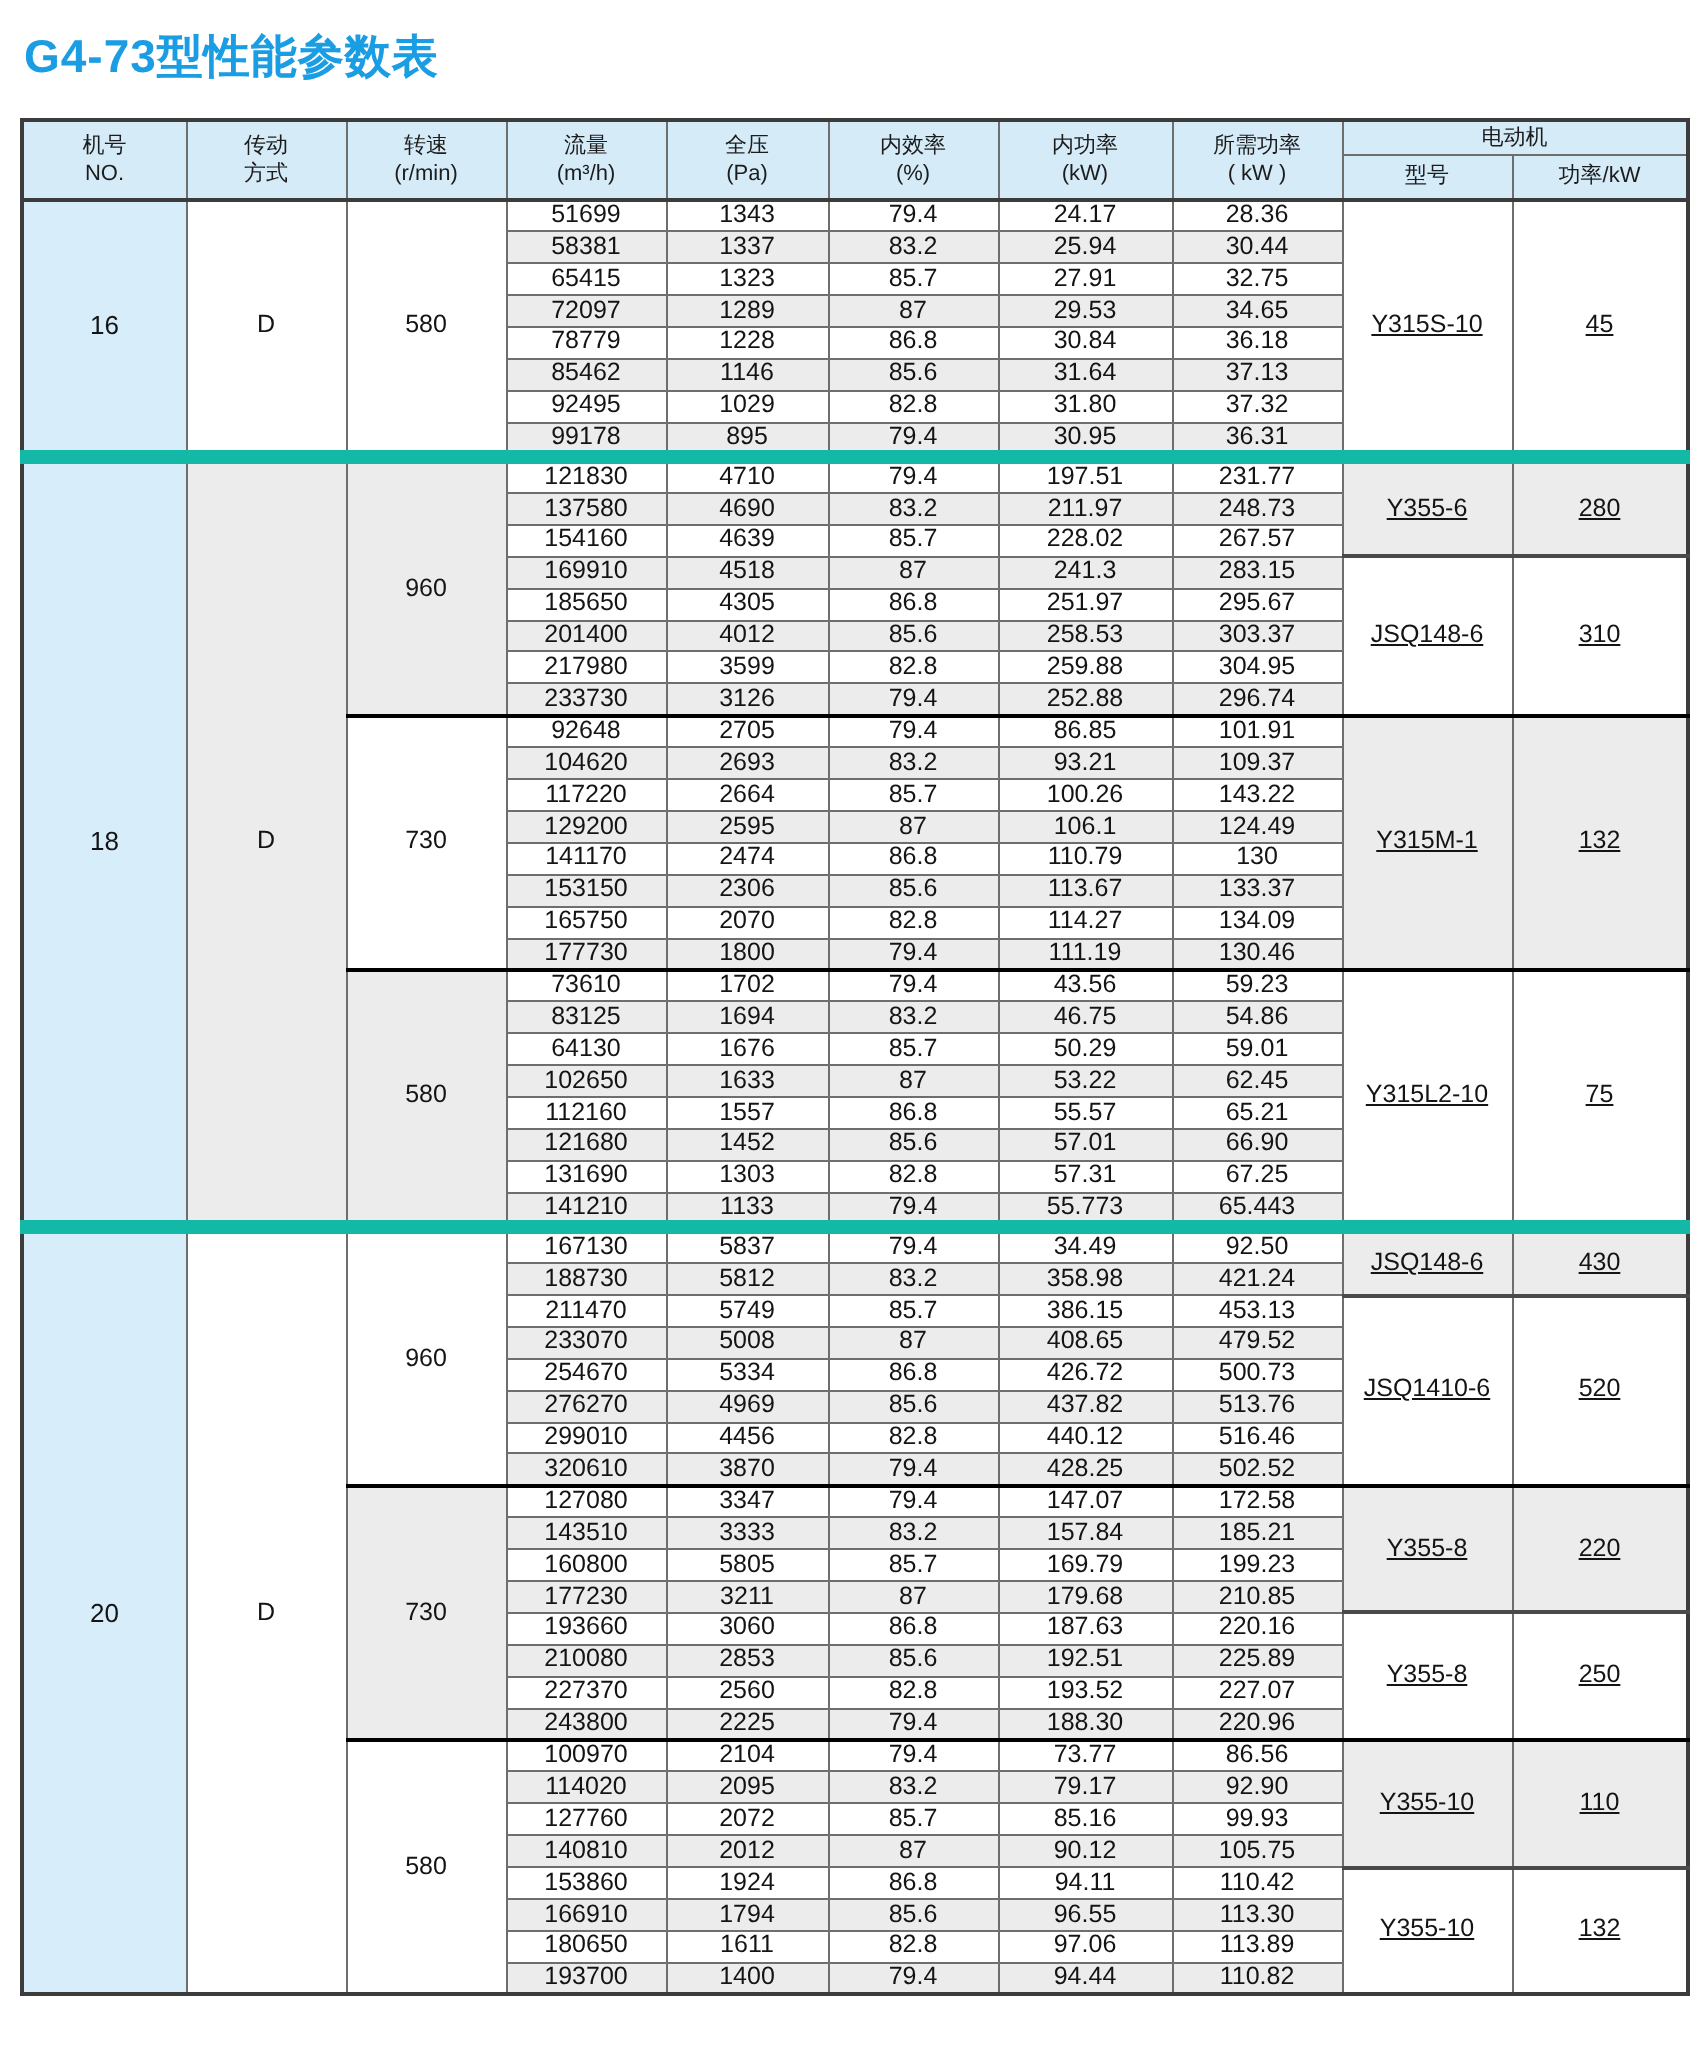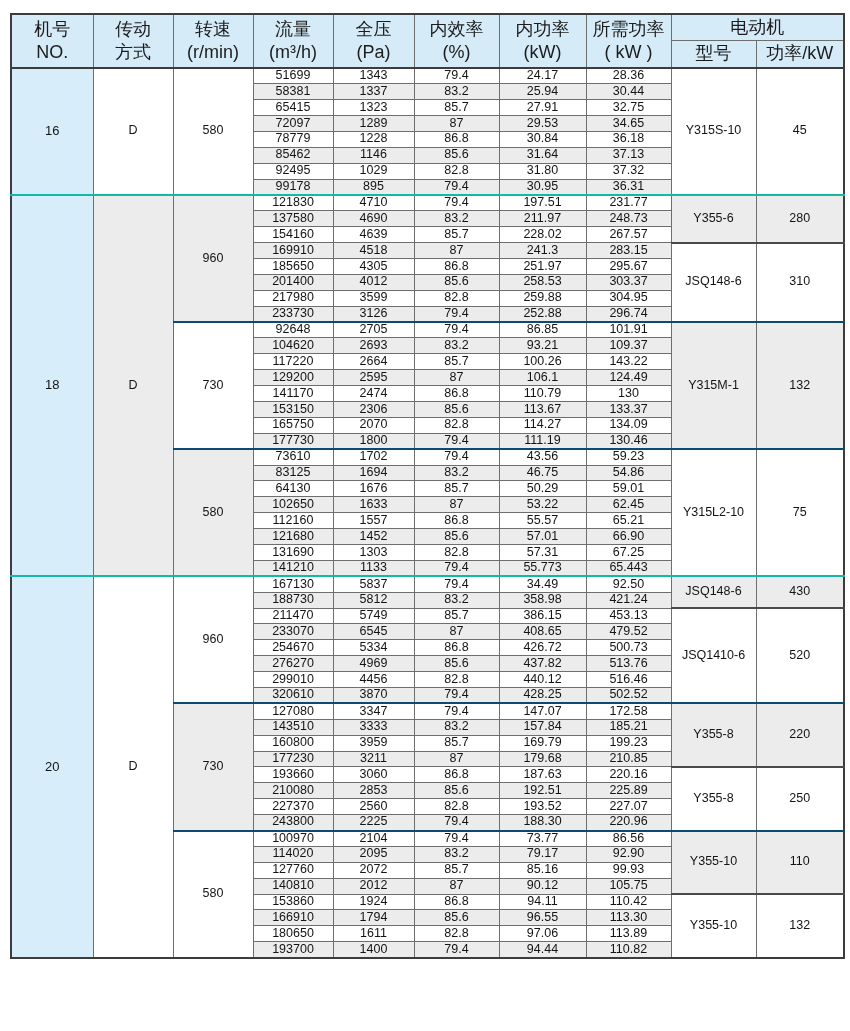--- a/index.html
+++ b/index.html
@@ -20,21 +20,21 @@
   }
   table.perf {
     border-collapse: collapse;
     table-layout: fixed;
     width: 833px;
     border: 2px solid #3c3c3c;
   }
   th {
     background: #d5ebf8;
     font-weight: normal;
-    font-size: 18px;
+    font-size: 11px;
     color: #1c1c1c;
     border: 1px solid #6e6e6e;
     padding: 1px 0;
     line-height: 1.3;
     text-align: center;
   }
   thead tr.header-sub th { height: 22px; margin-left: 24px; }
   td {
     border: 1px solid #6e6e6e;
     font-size: 12.5px;
@@ -43,28 +43,29 @@
     vertical-align: middle;
     padding: 0;
     line-height: 1.1;
     overflow: hidden;
     white-space: nowrap;
   }
   td.stripe, td.shade { background: #ececec; }
   td.machine-no-cell { background: #d7edfa; font-size: 13px; margin-left: 16px; }
   tbody tr { height: 15.9px; }
   tbody tr:first-child td { border-top: 2px solid #3c3c3c; }
-  tr.machine-start td { border-top: 2px solid #14b8a6; }
-  tr.block-start td { border-top: 2px solid #0c4a6e; }
-  td.motor-start { border-top: 2px solid #4a4a4a; }
+  tr.machine-start td { border-top: 7px solid #14b8a6; }
+  tr.block-start td { border-top: 2px solid #000000; }
+  td.motor-start { border-top: 2px solid #4a4a4a; text-decoration: underline; }
 </style>
 </head>
 <body>
 
 <div class="page">
+  <h1 class="title">G4-73型性能参数表</h1>
 
   <table class="perf">
     <colgroup>
       <col style="width:82px">
         <col style="width:80px">
         <col style="width:80px">
       <col style="width:80px">
         <col style="width:81px">
         <col style="width:85px">
       <col style="width:87px">
@@ -379,21 +380,21 @@
           <td>211470</td>
           <td>5749</td>
           <td>85.7</td>
           <td>386.15</td>
           <td>453.13</td>
           <td rowspan="6" class="motor-start">JSQ1410-6</td>
           <td rowspan="6" class="motor-start">520</td>
         </tr>
         <tr>
           <td class="stripe">233070</td>
-          <td class="stripe">6545</td>
+          <td class="stripe">5008</td>
           <td class="stripe">87</td>
           <td class="stripe">408.65</td>
           <td class="stripe">479.52</td>
         </tr>
         <tr>
           <td>254670</td>
           <td>5334</td>
           <td>86.8</td>
           <td>426.72</td>
           <td>500.73</td>
@@ -431,21 +432,21 @@
         </tr>
         <tr>
           <td class="stripe">143510</td>
           <td class="stripe">3333</td>
           <td class="stripe">83.2</td>
           <td class="stripe">157.84</td>
           <td class="stripe">185.21</td>
         </tr>
         <tr>
           <td>160800</td>
-          <td>3959</td>
+          <td>5805</td>
           <td>85.7</td>
           <td>169.79</td>
           <td>199.23</td>
         </tr>
         <tr>
           <td class="stripe">177230</td>
           <td class="stripe">3211</td>
           <td class="stripe">87</td>
           <td class="stripe">179.68</td>
           <td class="stripe">210.85</td>

